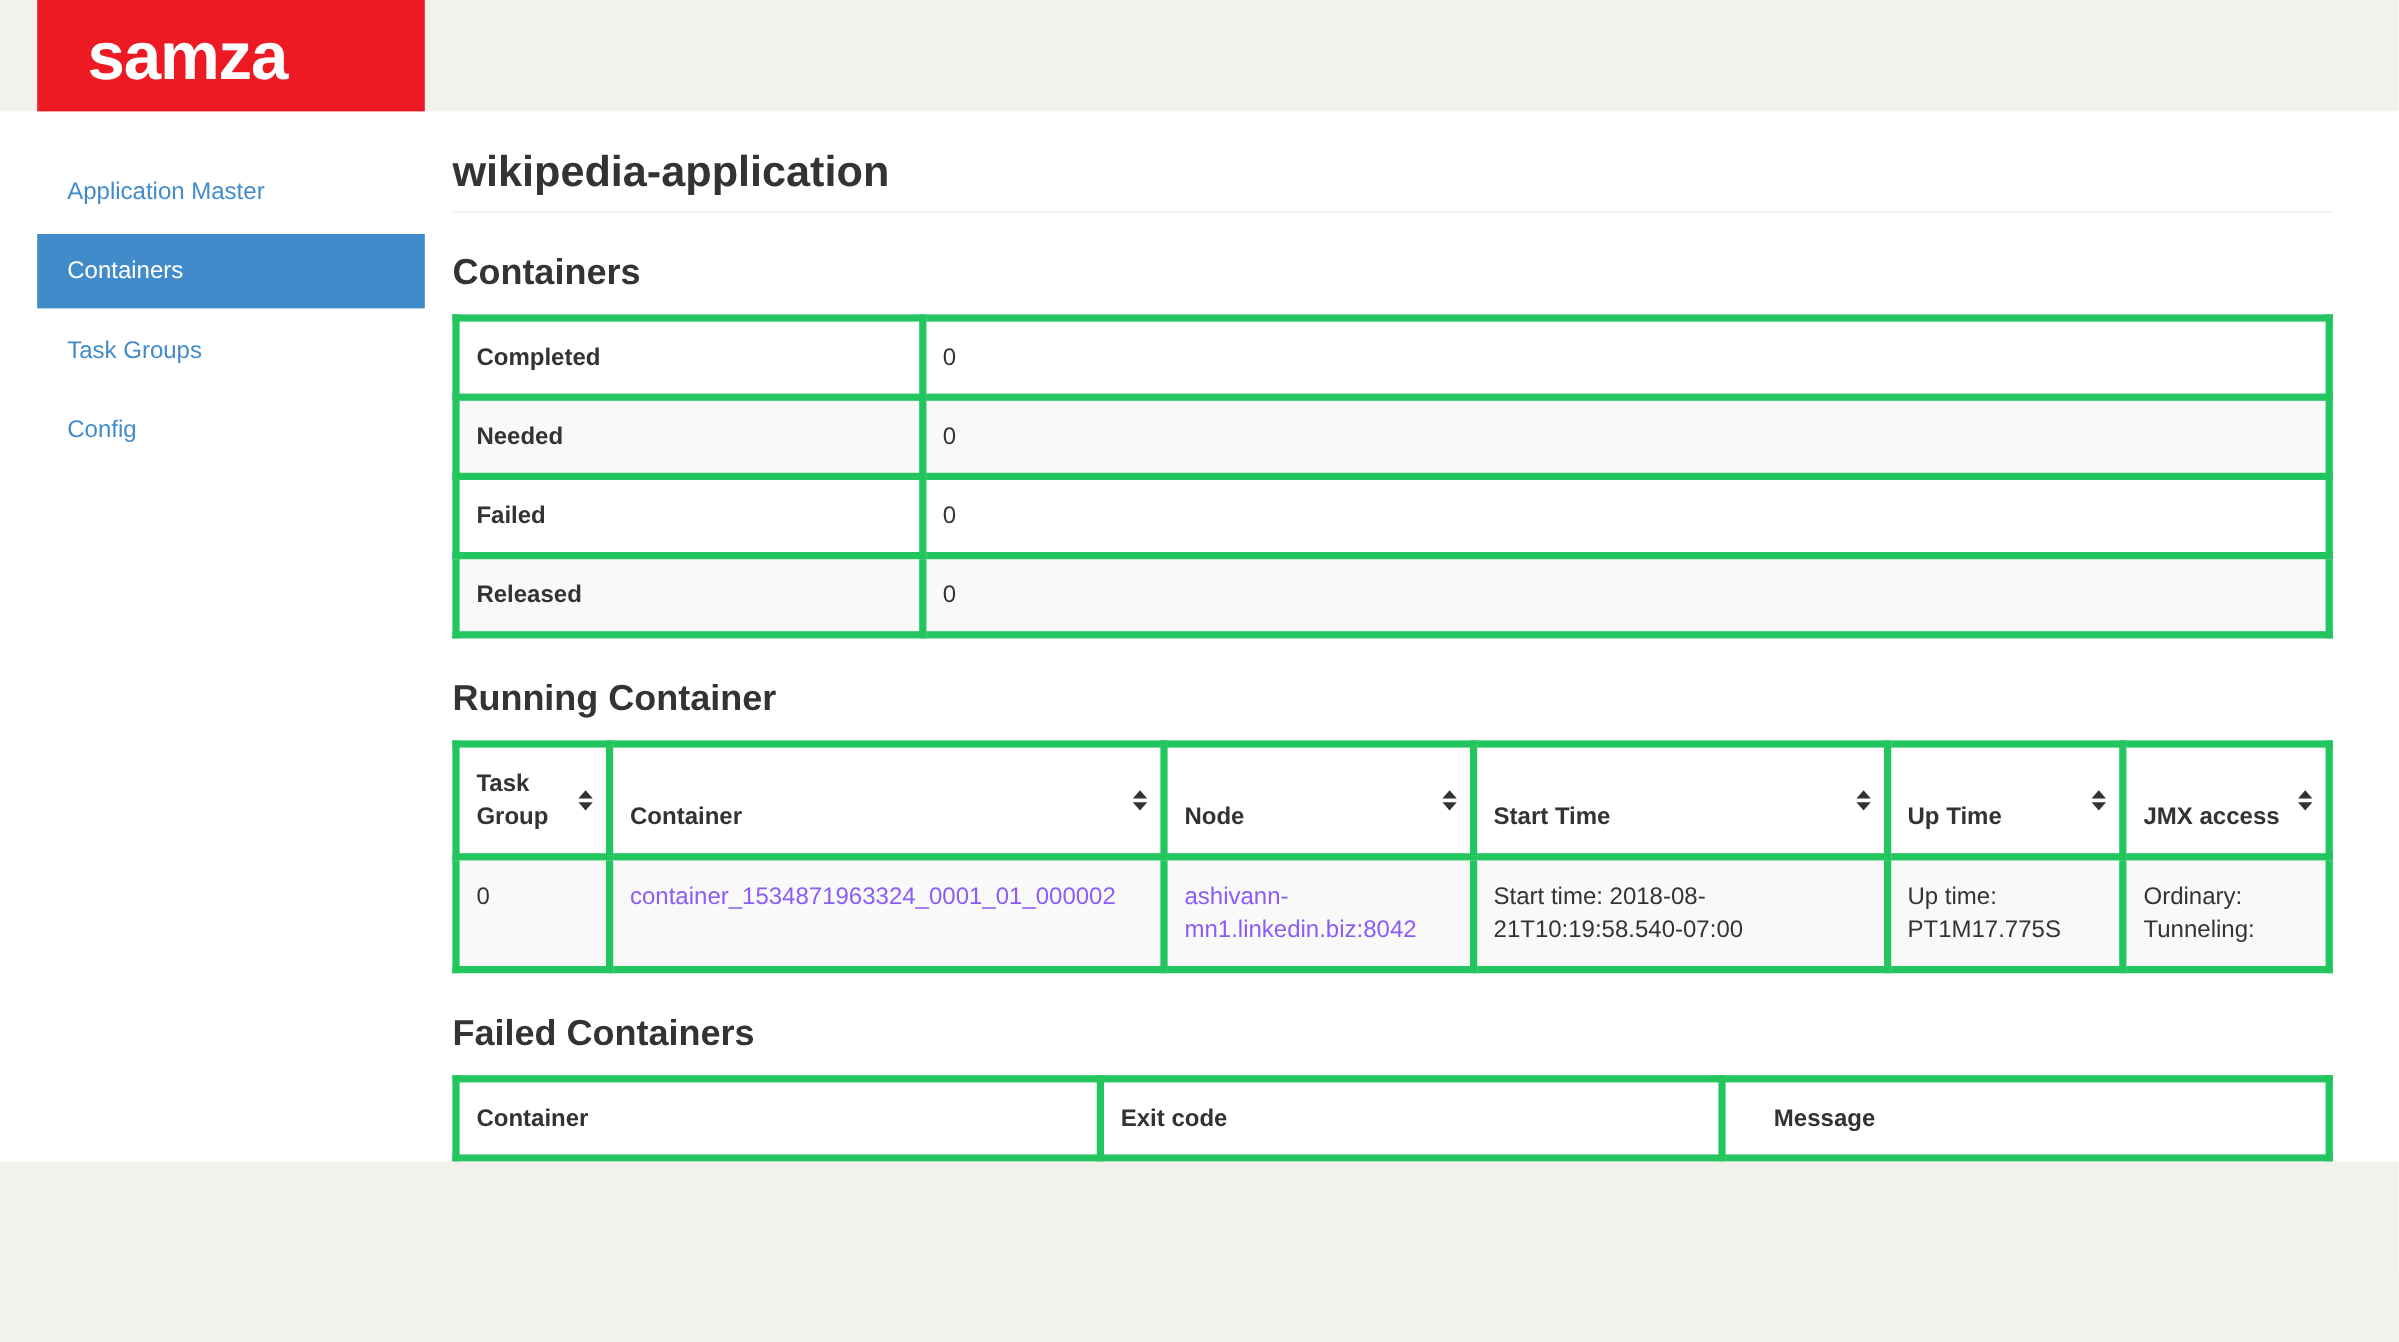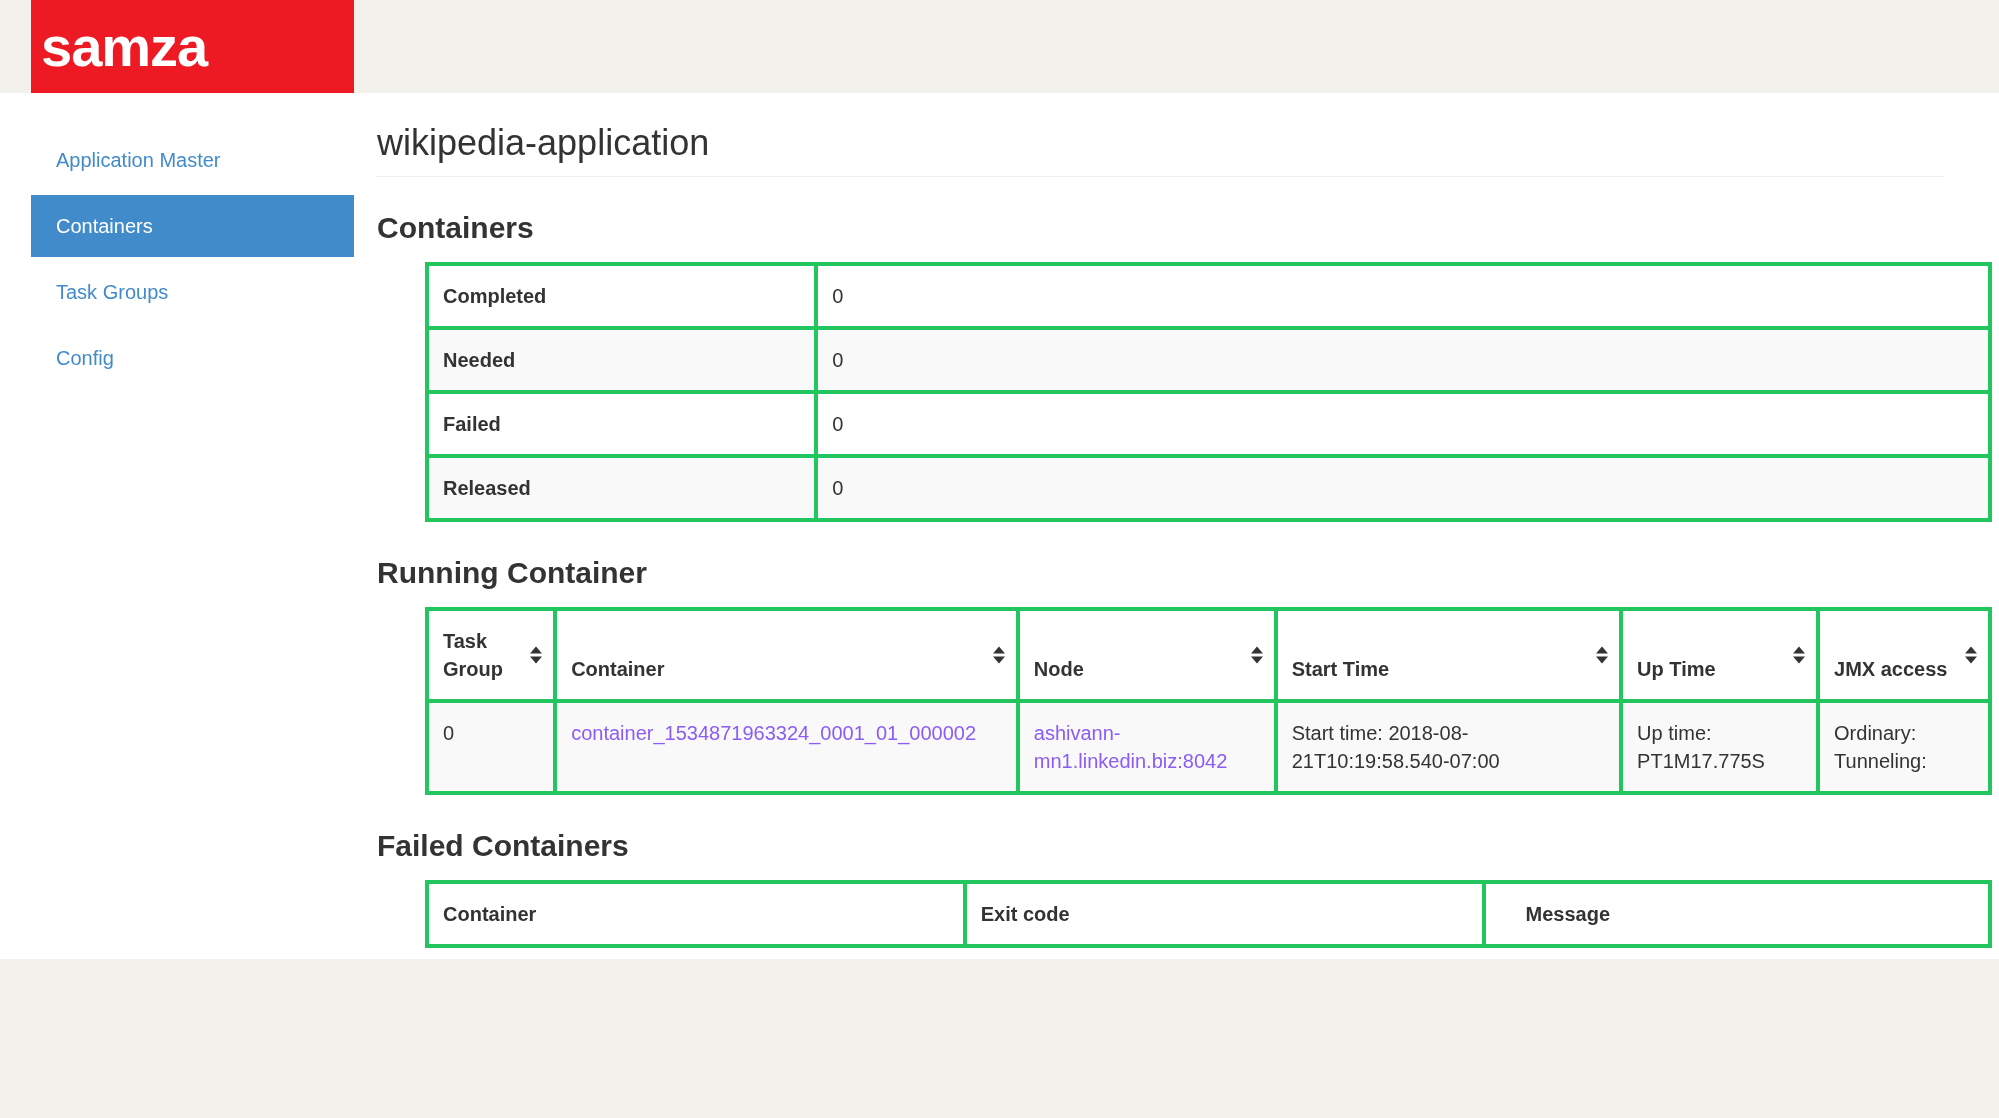--- a/index.html
+++ b/index.html
@@ -13,46 +13,46 @@
   .page { width: 1999px; height: 1118px; display: flex; flex-direction: column; }
 
   
   .topbar { height: 93px; background: #f3f1ec; flex: 0 0 auto; }
   .logo-block {
     margin-left: 31px; width: 323px; height: 93px;
     background: #ed1a23; display: flex; align-items: center;
   }
   .logo-text {
     color: #ffffff; font-size: 56px; font-weight: bold;
-    padding-left: 10px; letter-spacing: -1px; line-height: 1;
+    padding-left: 42px; letter-spacing: -1px; line-height: 1;
   }
 
   
   .mid { flex: 1 1 auto; background: #ffffff; display: flex; align-items: flex-start; }
 
   .sidebar { width: 323px; margin-left: 31px; padding-top: 36px; flex: 0 0 auto; }
   .nav { list-style: none; }
   .nav li { margin-bottom: 4px; }
   .nav a {
     display: block; padding: 18px 25px; font-size: 20px; line-height: 26px;
     color: #428bca; text-decoration: none; border-radius: 0;
   }
   .nav a.active { background: #428bca; color: #ffffff; }
 
   .content { flex: 1 1 auto; margin-left: 23px; margin-right: 55px; min-width: 0; }
 
   h1.page-title {
-    font-size: 36px; font-weight: normal; color: #333;
+    font-size: 36px; font-weight: bold; color: #333;
     margin-top: 30px; padding-bottom: 13px; line-height: 1.12;
     border-bottom: 1px solid #eeeeee;
   }
   h2.section-heading { font-size: 30px; font-weight: bold; color: #333; margin: 34px 0 18px 0; line-height: 1.1; }
 
   table { width: 100%; border-collapse: collapse; background: #fff; table-layout: fixed; }
-  table, th, td { border: 4px solid #22c55e; margin-left: 48px; }
+  table, th, td { border: 6px solid #22c55e; }
   th, td { padding: 16px 14px; font-size: 20px; line-height: 28px; text-align: left; }
   td { vertical-align: top; }
   th { vertical-align: bottom; font-weight: bold; position: relative; }
 
   
   .summary-table td.label-cell { width: 24.9%; font-weight: bold; }
   .summary-table tr:nth-child(even) td { background: #f9f9f9; }
 
   
   .running-table th { padding-right: 12px; }

